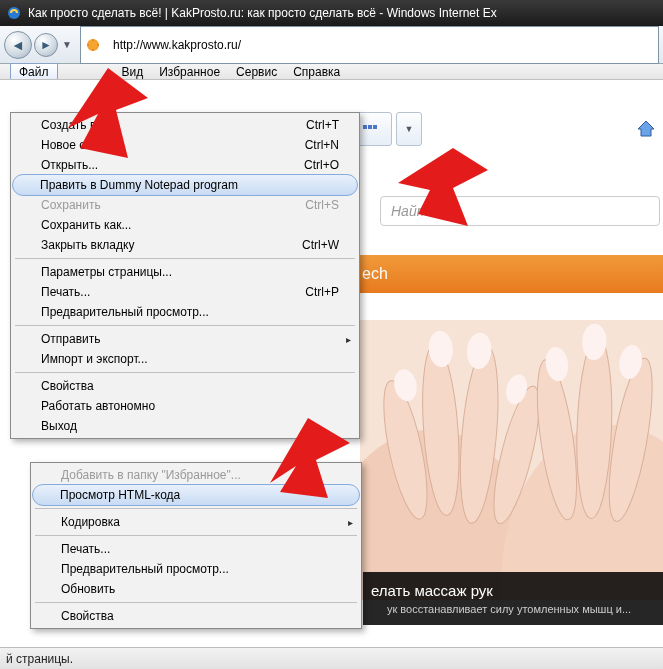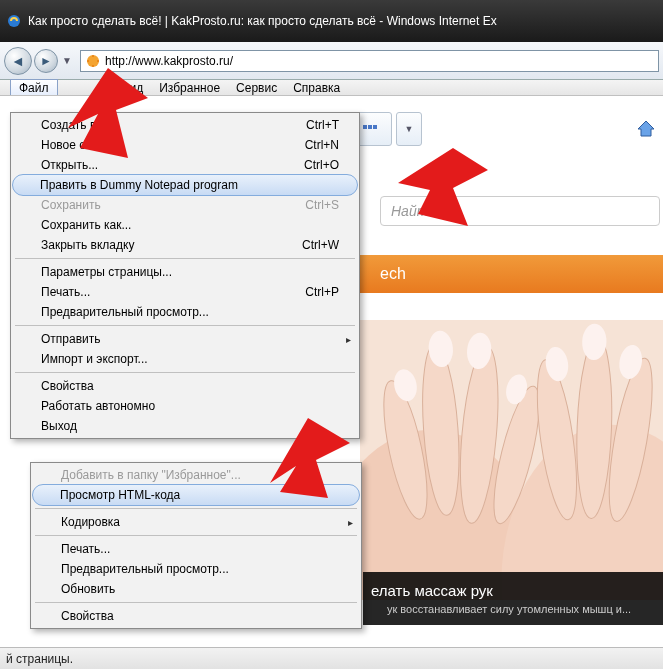--- a/index.html
+++ b/index.html
@@ -6,21 +6,21 @@
   body {
     font-family: Tahoma, Arial, sans-serif;
     font-size: 12px;
     width: 663px;
     height: 669px;
     overflow: hidden;
     background: #fff;
     position: relative;
   }
   .titlebar {
-    height: 42px;
+    height: 26px;
     background: linear-gradient(to bottom, #3a3a3a 0%, #1a1a1a 100%);
     display: flex;
     align-items: center;
     padding: 0 6px;
     color: #fff;
     font-size: 12px;
     white-space: nowrap;
     overflow: hidden;
   }
   .titlebar .ie-icon { margin-right: 6px; display:flex; }
@@ -49,27 +49,28 @@
     font-size: 14px;
   }
   .navcircle.fwd { width:24px; height:24px; font-size:12px; }
   .drop-chev {
     width: 14px; height: 24px;
     display:flex; align-items:center; justify-content:center;
     color:#556; font-size:10px;
   }
   .addrbox {
     flex: 1;
-    height: 22px;
+    height: 38px;
     background: #fff;
     border: 1px solid #7f94a6;
     display: flex;
     align-items: center;
     padding: 0 4px;
     overflow:hidden;
+    gap:8px;
   }
   .addrbox .favicon { width:16px; height:16px; margin-right:4px; display:flex; align-items:center; justify-content:center; }
   .addrbox .url { color:#000; }
   .menubar {
     height: 16px;
     background: linear-gradient(to bottom, #f4f4f4, #e6e6e6);
     border-bottom: 1px solid #c0c0c0;
     display: flex;
     align-items: stretch;
     padding-left: 10px;
@@ -114,21 +115,21 @@
     font-style: italic;
     font-size: 14px;
   }
   .orange-bar {
     position:absolute;
     top: 255px; left: 360px; right:0;
     height: 38px;
     background: linear-gradient(to bottom, #f19a3a, #e87a1f);
     color:#fff;
     display:flex; align-items:center;
-    padding-left: 20px;
+    padding-left: 2px;
     font-size: 16px;
   }
   .photo {
     position:absolute;
     top: 320px; left: 360px; right:0; height: 280px;
     background: linear-gradient(135deg, #f8e2d4 0%, #f5d5c3 40%, #e8c2b0 100%);
     overflow:hidden;
   }
   .caption {
     position:absolute;

